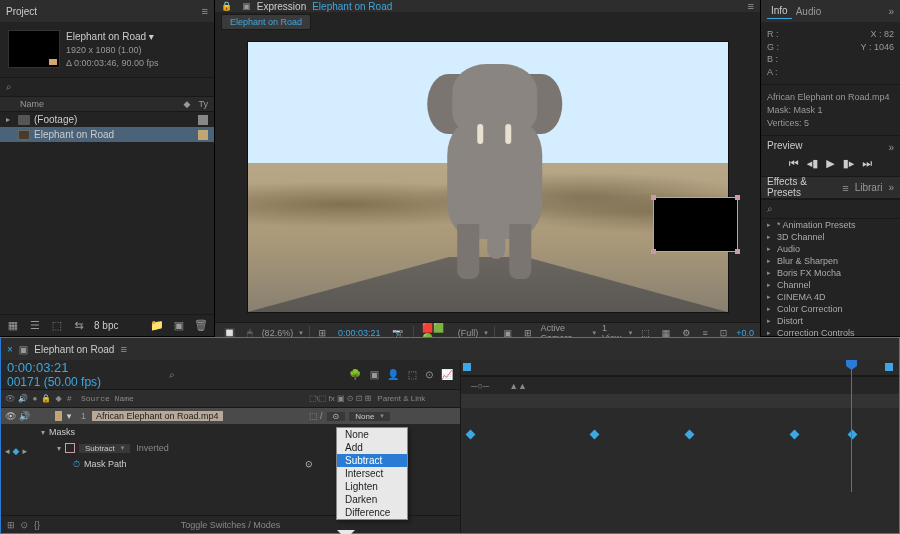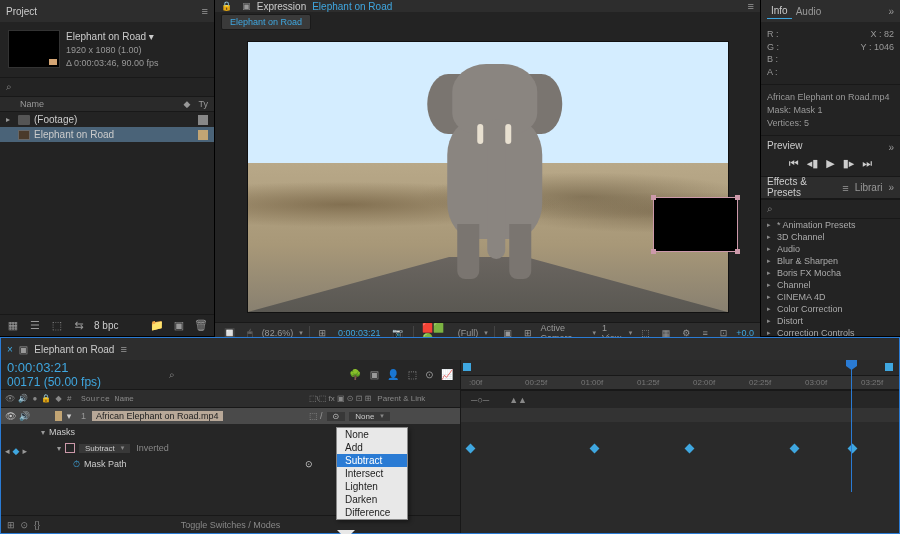--- a/index.html
+++ b/index.html
@@ -479,30 +479,20 @@
             <span>Toggle Switches / Modes</span>
             <div class="arrow-down"></div>
           </div>
         </div>
 
         <div class="tl-right">
           <div class="ruler">
             <div style="position:absolute;left:2px;top:3px;width:8px;height:8px;background:#3fa7e0"></div>
             <div style="position:absolute;right:6px;top:3px;width:8px;height:8px;background:#3fa7e0"></div>
           </div>
-          <div class="ruler-sub" id="ruler-ticks">
-              <span class="tick" style="left: 8px;">:00f</span>
-              <span class="tick" style="left: 64px;">00:25f</span>
-              <span class="tick" style="left: 120px;">01:00f</span>
-              <span class="tick" style="left: 176px;">01:25f</span>
-              <span class="tick" style="left: 232px;">02:00f</span>
-              <span class="tick" style="left: 288px;">02:25f</span>
-              <span class="tick" style="left: 344px;">03:00f</span>
-              <span class="tick" style="left: 400px;">03:25f</span>
-            </div>
           <div class="track-area">
             <div class="track-bg">
                 <div class="track-bg-layer"></div>
               </div>
             <div class="clip-bar"></div>
             <div class="keyframe-dot" style="left:6px"></div>
             <div class="keyframe-dot" style="left:130px"></div>
             <div class="keyframe-dot" style="left:225px"></div>
             <div class="keyframe-dot" style="left:330px"></div>
             <div class="keyframe-dot" style="left:388px"></div>

